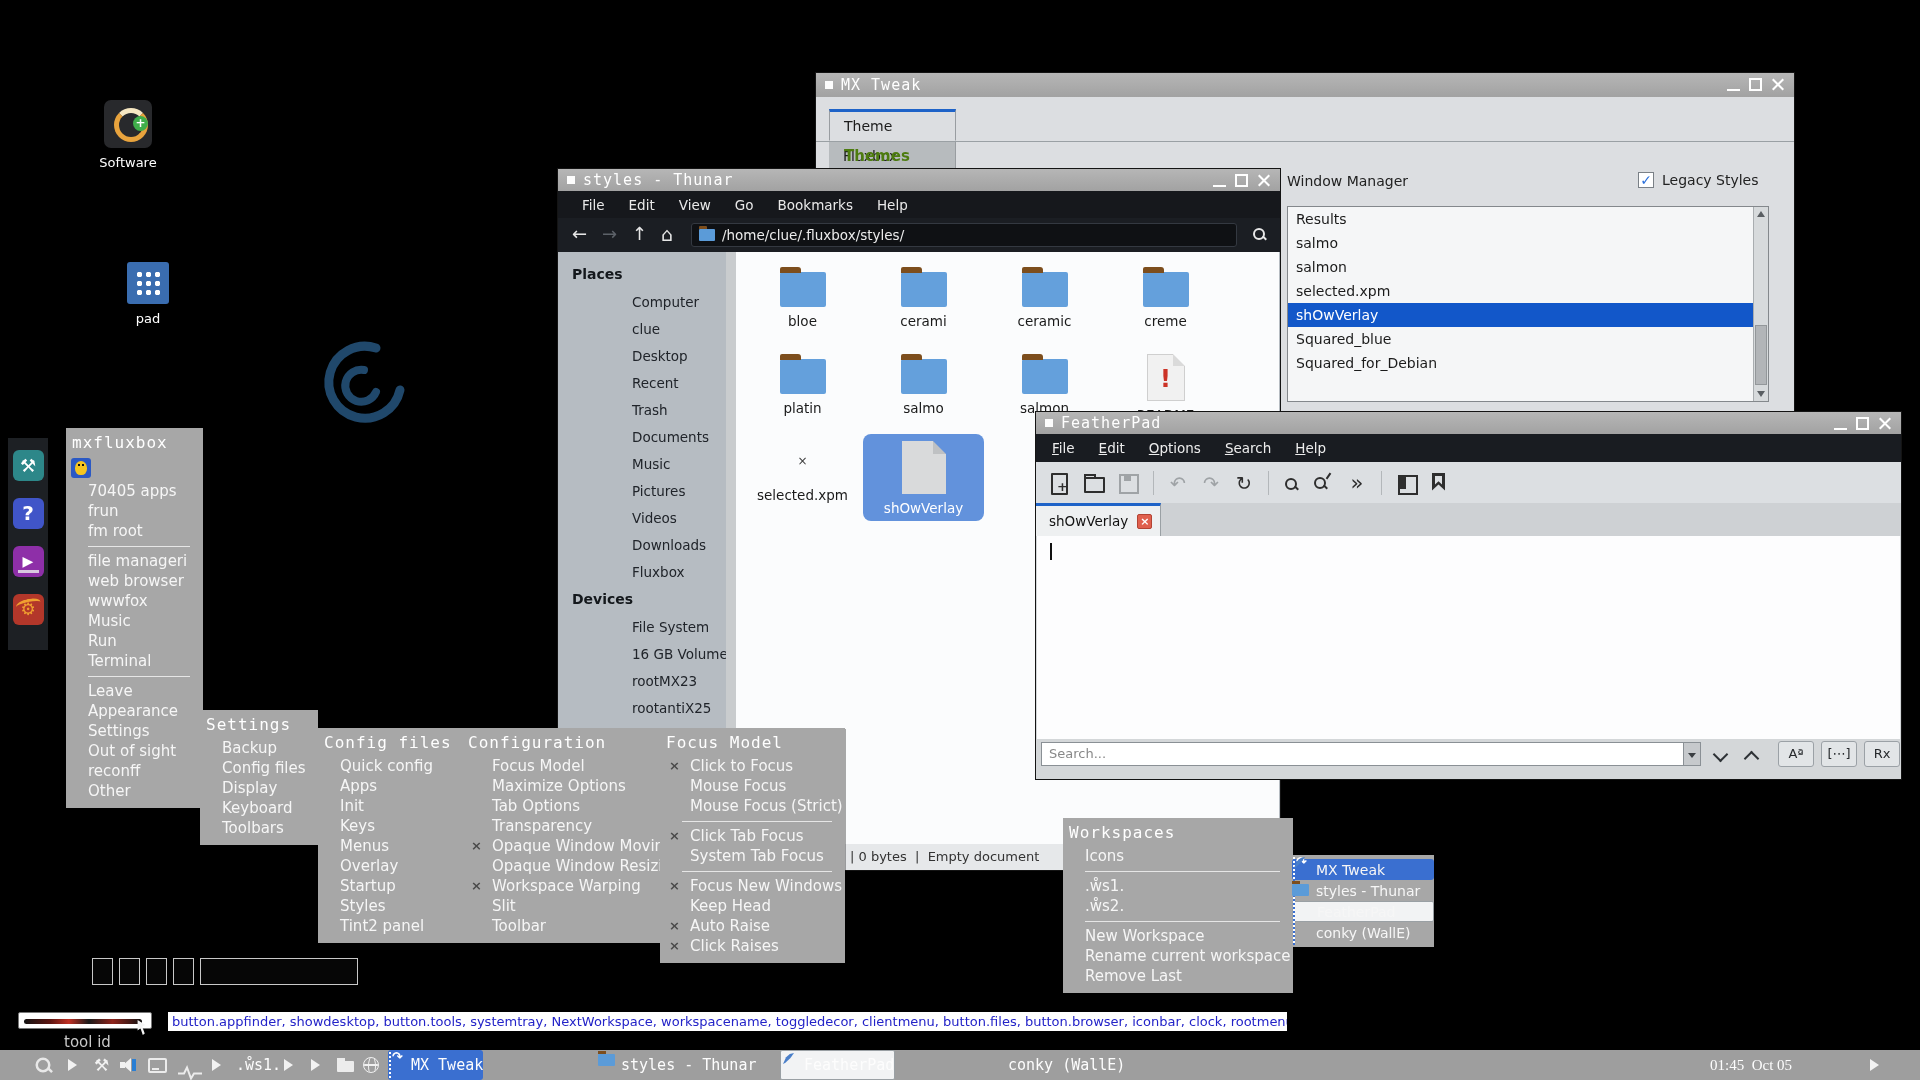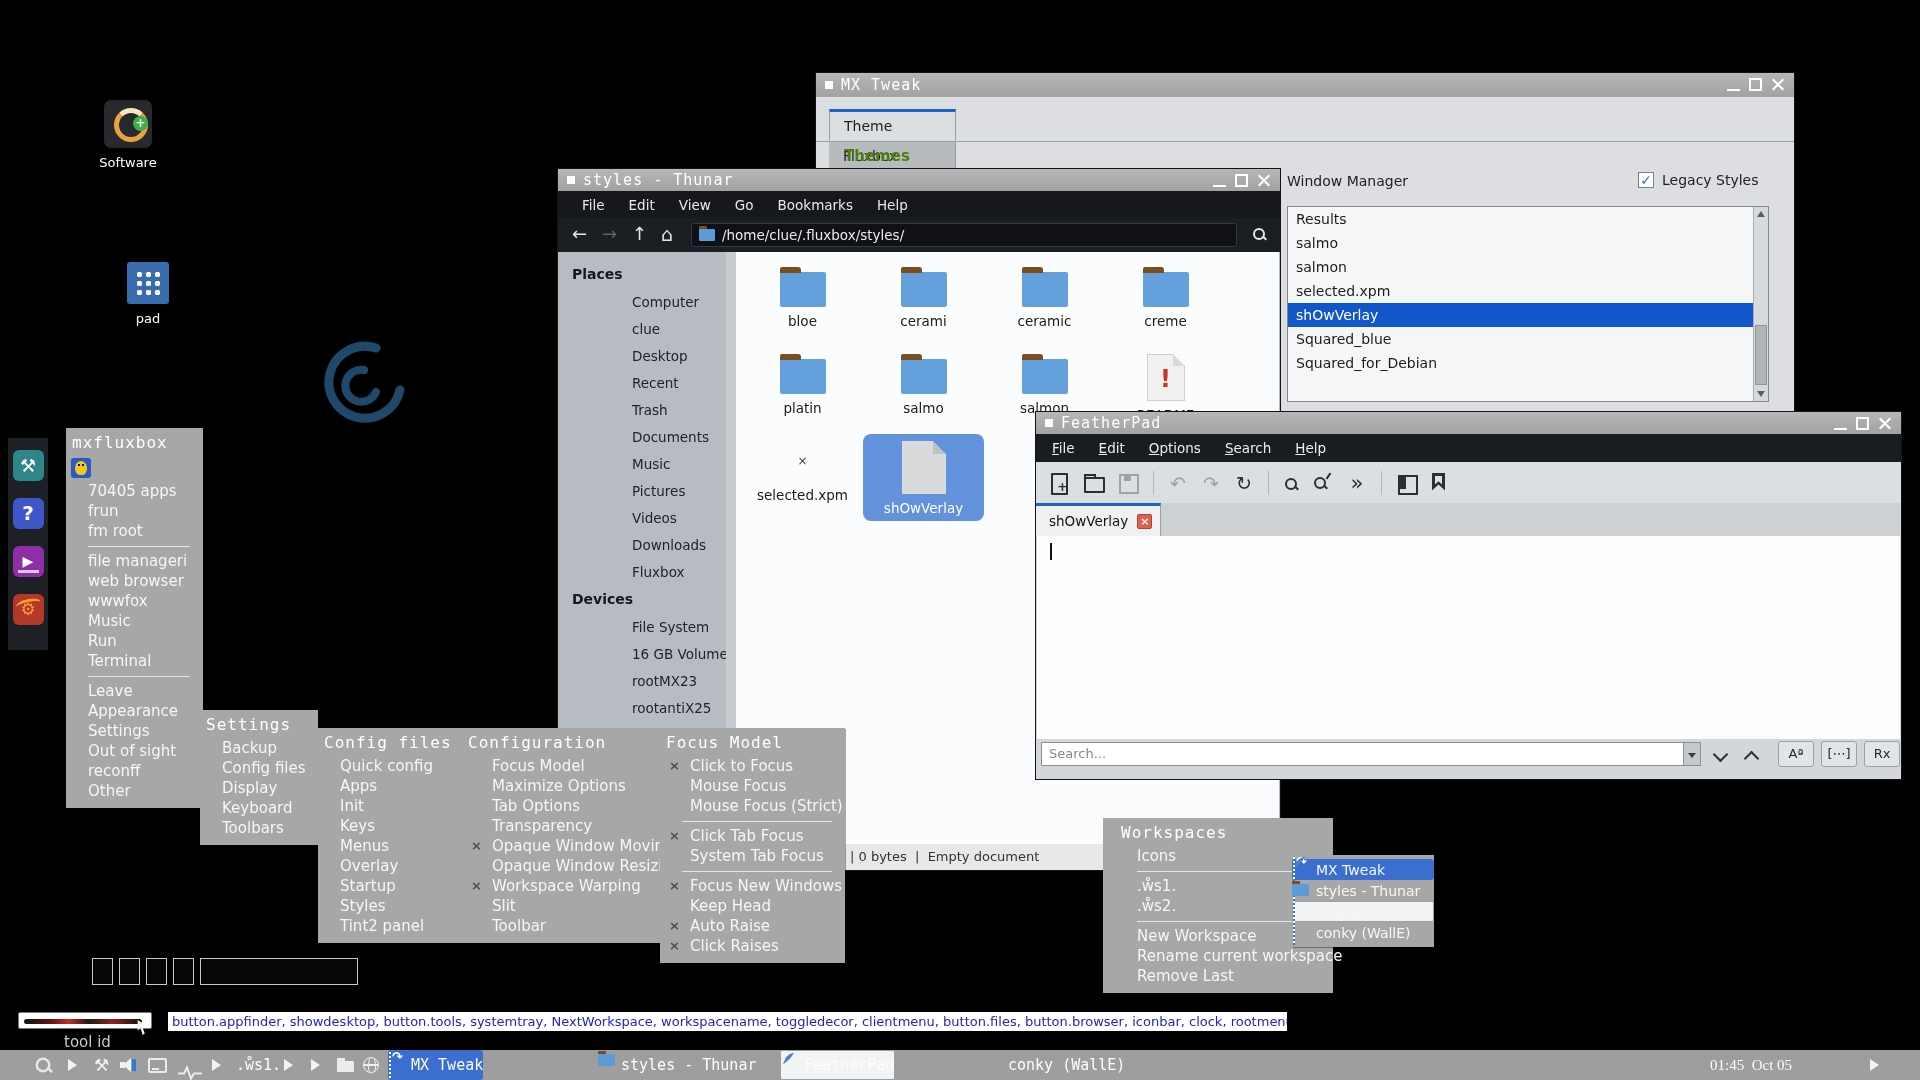--- a/index.html
+++ b/index.html
@@ -146,21 +146,21 @@
   .fmenu .mi.sep { height:10px; padding:0; }
   .fmenu .mi.sep::after { content:''; position:absolute; left:22px; right:13px; top:5px; border-top:1px solid #e6e6e6; }
   #menu-root { left:66px; top:428px; width:137px; }
   #menu-root .menulogo { width:20px; height:20px; margin:2px 0 3px 5px; background:#2b59c4; border-radius:3px; position:relative; }
   #menu-root .menulogo::before { content:''; position:absolute; left:4px; top:3px; width:12px; height:14px; background:#f5c520; border-radius:50% 50% 45% 45%; }
   #menu-root .menulogo::after { content:''; position:absolute; left:7px; top:6px; width:2px; height:2px; background:#111; box-shadow:4px 0 0 #111; }
   #menu-settings { left:200px; top:710px; width:118px; }
   #menu-configfiles { left:318px; top:728px; width:144px; }
   #menu-configuration { left:462px; top:728px; width:198px; }
   #menu-focus { left:660px; top:728px; width:185px; }
-  #menu-workspaces { left:1103px; top:818px; width:230px;padding-left:12px; }
+  #menu-workspaces { left:1063px; top:818px; width:230px; }
   #menu-windowlist { left:1292px; top:855px; width:142px; z-index:51; padding:4px 0; }
   #menu-windowlist .wli { display:flex; align-items:center; height:21px; padding-left:4px; gap:3px; }
   #menu-windowlist .wli .lbl { color:#f6f6f6; font-size:14px; white-space:nowrap; }
   .wl-ic { width:17px; height:17px; position:relative; flex:none; }
 
   
   .ic-mxtweak { background:#3a6fd0; border-radius:3px; }
   .ic-mxtweak::before { content:''; position:absolute; left:1px; top:2px; bottom:2px; width:2px;
        background:repeating-linear-gradient(#fff 0 2px, #3a6fd0 2px 4px); }
   .ic-mxtweak::after { content:'↷'; position:absolute; left:4px; top:-1px; color:#fff; font-size:13px; font-weight:bold; }

